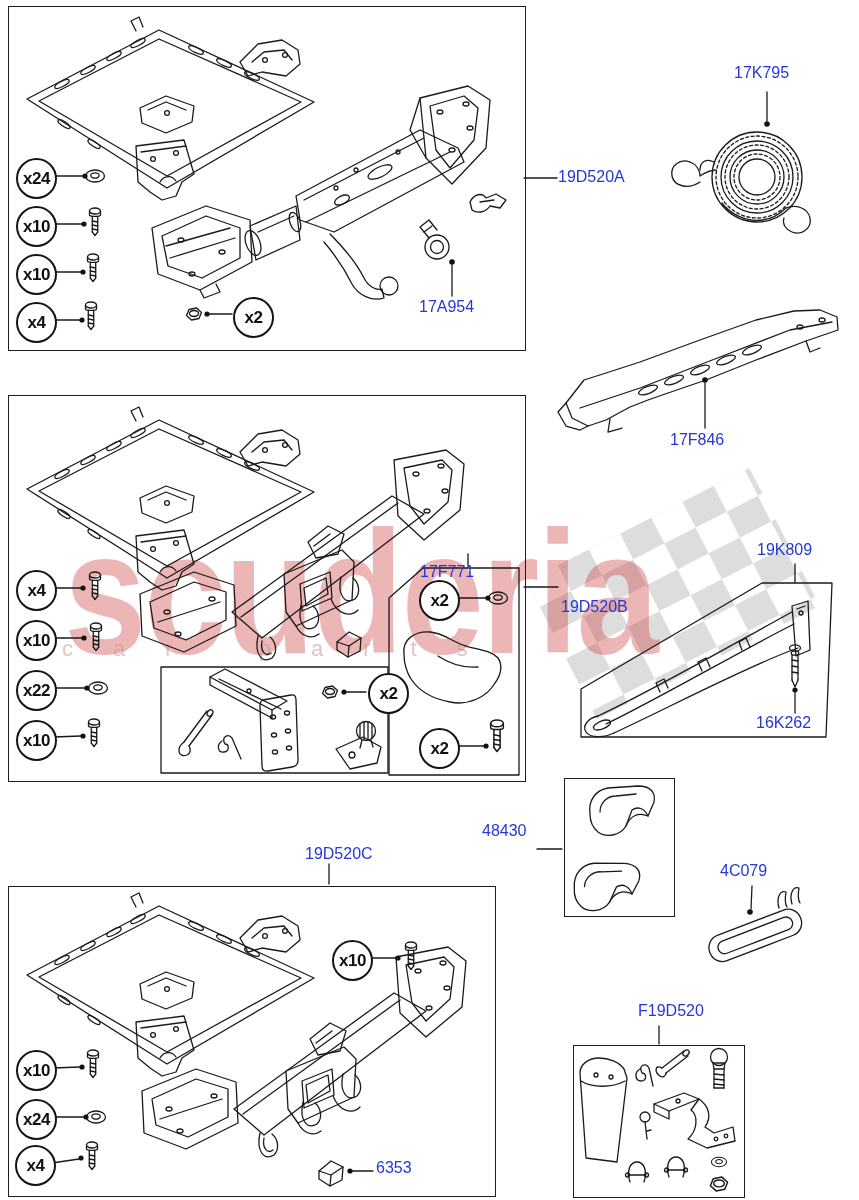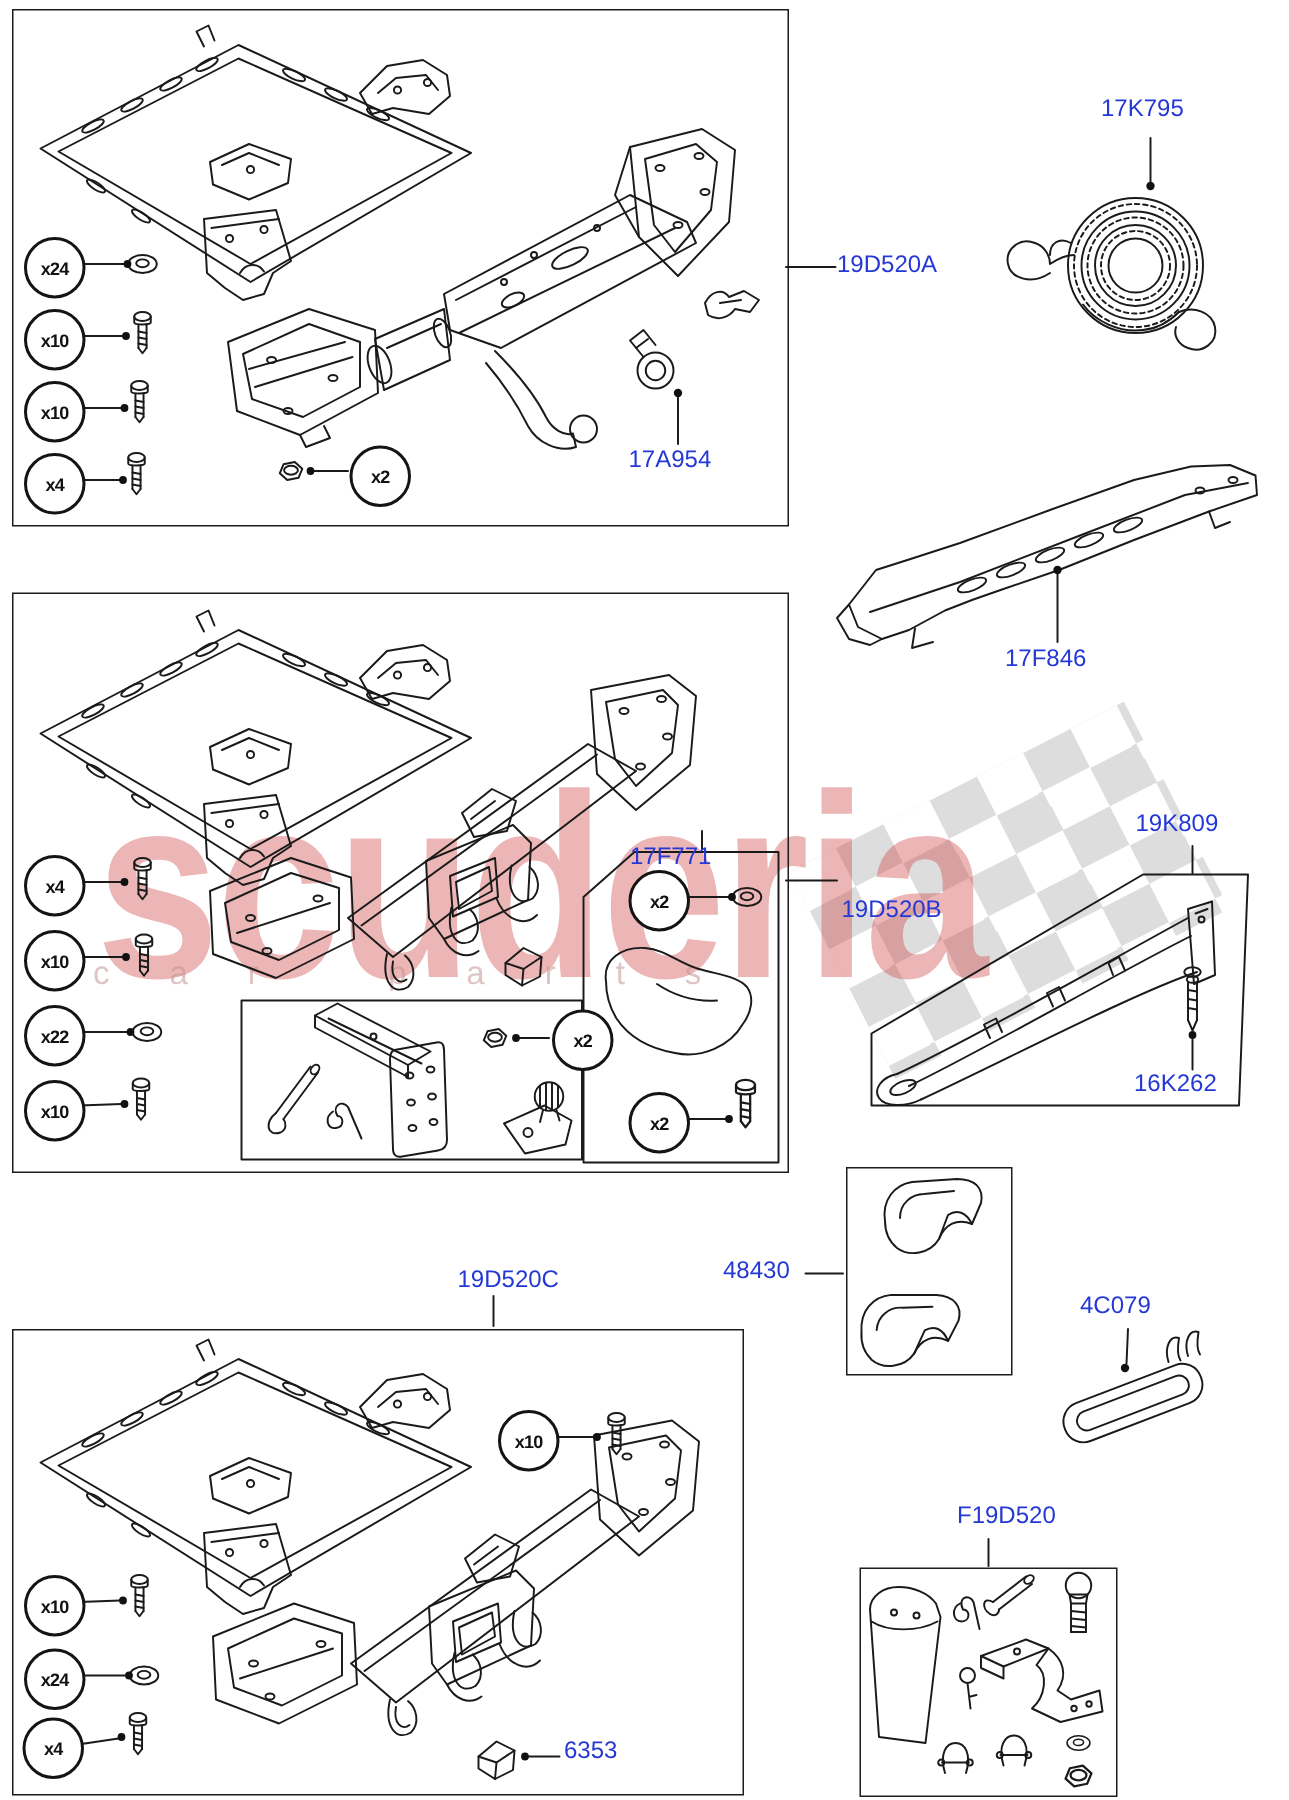--- a/index.html
+++ b/index.html
@@ -18,21 +18,21 @@
   svg.art{position:absolute;left:0;top:0;z-index:1;}
   svg.art *{stroke:#1a1a1a;stroke-width:1.3;fill:none;stroke-linecap:round;stroke-linejoin:round;}
   svg.art .dot{fill:#111;stroke:none;}
   
   .kitbox{position:absolute;border:1.7px solid #1c1c1c;z-index:2;}
   
   .plabel{position:absolute;color:#2438d6;font-size:16px;line-height:1.1;white-space:nowrap;z-index:3;}
   
   .qty{position:absolute;width:37px;height:37px;border:2px solid #141414;border-radius:50%;
        background:#fff;display:flex;align-items:center;justify-content:center;
-       font-weight:bold;font-size:12px;color:#111;z-index:3;letter-spacing:-0.5px;}
+       font-weight:bold;font-size:17px;color:#111;z-index:3;letter-spacing:-0.5px;}
 </style>
 </head>
 <body>
 
 <div class="canvas">
 
   <div class="wm-checker"></div>
   <div class="wm-brand">scuderia</div>
   <div class="wm-sub">car parts</div>
 
@@ -383,21 +383,21 @@
   <div class="kitbox" style="left:573px;top:1045px;width:170px;height:151px"></div>
 
   <div class="plabel" style="left:558px;top:168px">19D520A</div>
   <div class="plabel" style="left:734px;top:64px">17K795</div>
   <div class="plabel" style="left:419px;top:298px">17A954</div>
   <div class="plabel" style="left:670px;top:431px">17F846</div>
   <div class="plabel" style="left:420px;top:563px">17F771</div>
   <div class="plabel" style="left:561px;top:598px">19D520B</div>
   <div class="plabel" style="left:757px;top:541px">19K809</div>
   <div class="plabel" style="left:756px;top:714px">16K262</div>
-  <div class="plabel" style="left:482px;top:839px">48430</div>
+  <div class="plabel" style="left:482px;top:822px">48430</div>
   <div class="plabel" style="left:720px;top:862px">4C079</div>
   <div class="plabel" style="left:305px;top:845px">19D520C</div>
   <div class="plabel" style="left:376px;top:1159px">6353</div>
   <div class="plabel" style="left:638px;top:1002px">F19D520</div>
 
   <div class="qty" style="left:16px;top:158px">
       <span>x24</span>
     </div>
   <div class="qty" style="left:16px;top:206px">
       <span>x10</span>

